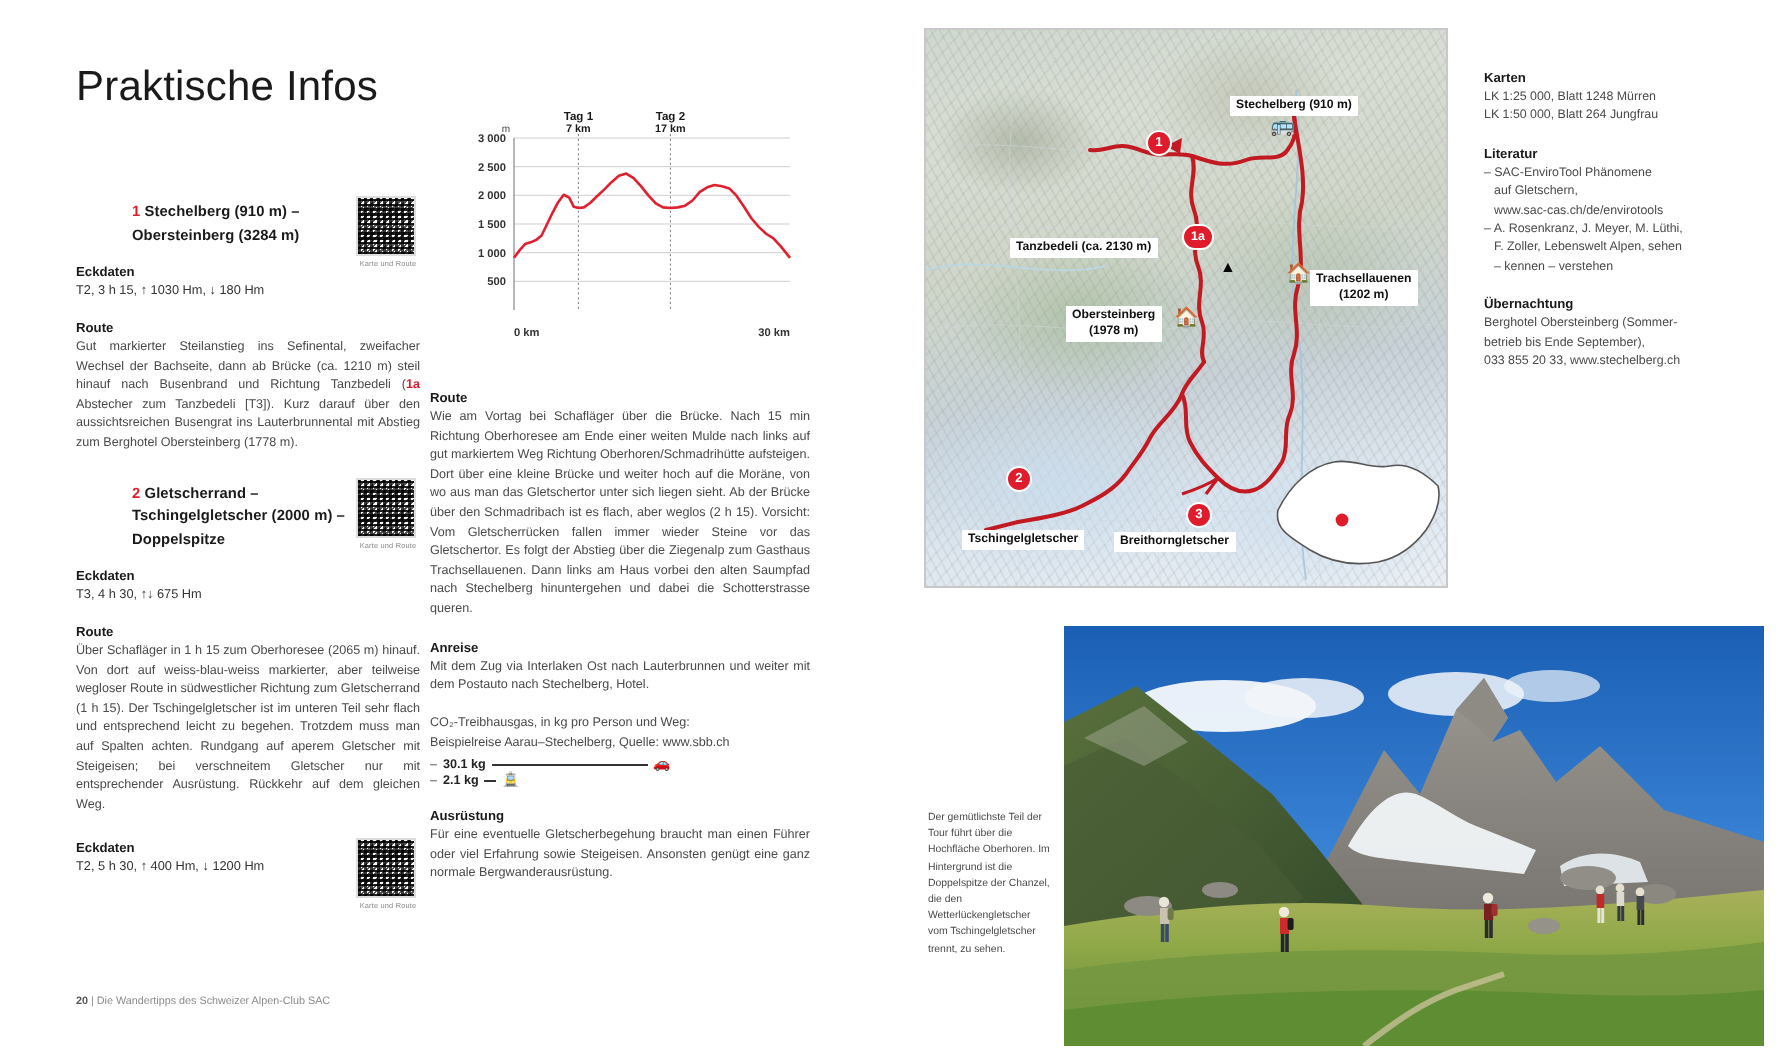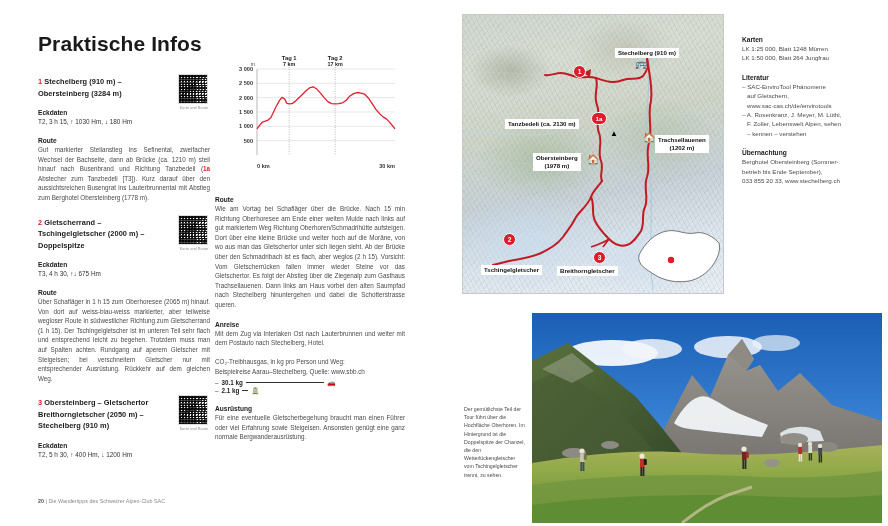--- a/index.html
+++ b/index.html
@@ -7,29 +7,30 @@
     width: 888px; height: 526px;
     background: #ffffff;
     font-family: "Liberation Sans", sans-serif;
     overflow: hidden;
   }
   .page { position: relative; width: 888px; height: 526px; background:#fff; }
 
   
   .col-left { position:absolute; left:38px; top:32px; width:172px; }
   .page-title {
-    font-size: 21px; font-weight: 700; color:#1a1a1a;
-    letter-spacing:0.1px; margin-bottom: 20px;
+    font-size: 21px; font-weight: 400; color:#1a1a1a;
+    letter-spacing:0.1px; margin-bottom: 44px;
     font-family:"Liberation Sans", sans-serif;
   }
   .tour-block { margin-bottom: 6px; position:relative; }
   .tour-head {
     font-size: 7.4px; font-weight: bold; color:#1a1a1a;
     line-height: 11.5px; letter-spacing:0.05px;
     width: 120px;
+    margin-left: 28px;
   }
   .tour-num { color:#e01b2b; font-weight:bold; }
   .qr-wrap {
     position:absolute; right:0; top:-2px; width:32px; text-align:center;
   }
   .qr {
     width:30px; height:30px;
     background-color:#f5f5f5;
     background-image:
       repeating-linear-gradient(0deg, #222 0 1.2px, transparent 1.2px 2.4px),
@@ -155,26 +156,20 @@
       <div class="sub-head">Eckdaten</div>
       <div class="eck-line">T3, 4 h 30, ↑↓ 675 Hm</div>
       <div class="sub-head">Route</div>
       <div class="body-text">Über Schafläger in 1 h 15 zum Oberhoresee (2065 m) hinauf. Von dort auf weiss-blau-weiss markierter, aber teilweise wegloser Route in südwestlicher Richtung zum Gletscherrand (1 h 15). Der Tschingelgletscher ist im unteren Teil sehr flach und entsprechend leicht zu begehen. Trotzdem muss man auf Spalten achten. Rundgang auf aperem Gletscher mit Steigeisen; bei verschneitem Gletscher nur mit entsprechender Ausrüstung. Rückkehr auf dem gleichen Weg.</div>
     </div>
 
     <div class="tour-block" style="margin-top:14px;">
       <div class="qr-wrap">
         <div class="qr"></div>
         <div class="qr-cap">Karte und Route</div>
-      </div>
-      <div class="tour-head">
-        <span class="tour-num">3</span>
-        <span>Obersteinberg – Gletschertor</span><br>
-        <span>Breithorngletscher (2050 m) –</span><br>
-        <span>Stechelberg (910 m)</span>
       </div>
       <div class="sub-head">Eckdaten</div>
       <div class="eck-line">T2, 5 h 30, ↑ 400 Hm, ↓ 1200 Hm</div>
     </div>
   </div>
 
   <div class="col-mid">
     <div class="chart-area">
       <svg class="chart-svg" width="190" height="135" viewBox="0 0 190 135">
         <g id="chart-grid">

